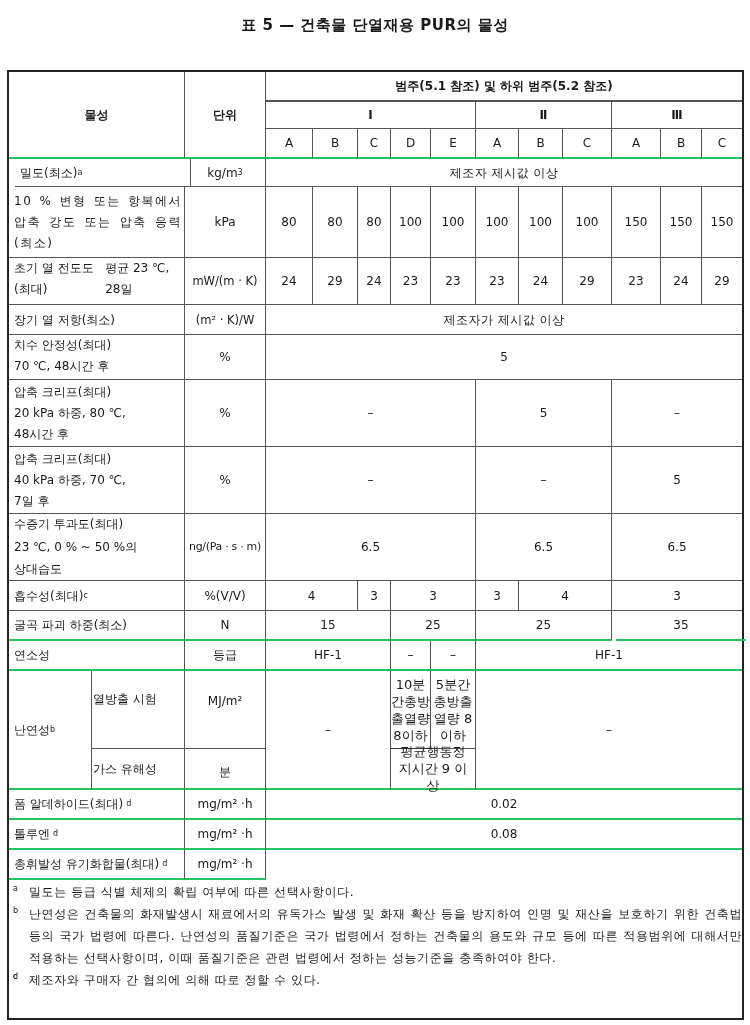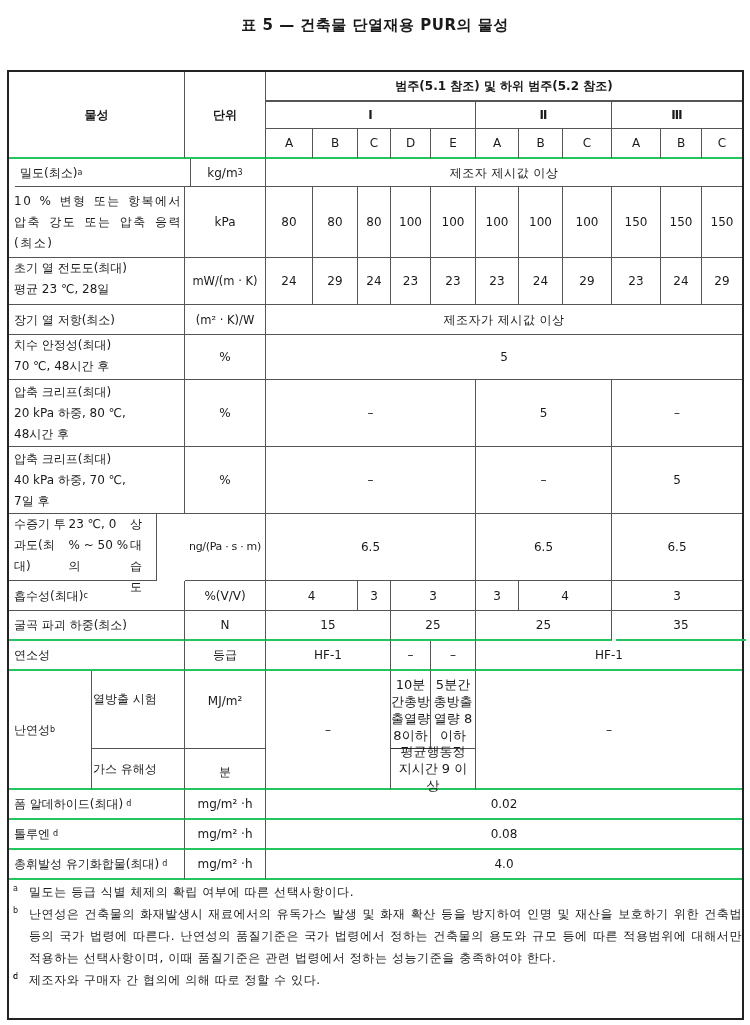--- a/index.html
+++ b/index.html
@@ -65,21 +65,21 @@
   <div class="c" style="left:349px;top:115px;width:33px;height:71px;">80</div>
   <div class="c" style="left:382px;top:115px;width:40px;height:71px;">100</div>
   <div class="c" style="left:422px;top:115px;width:45px;height:71px;">100</div>
   <div class="c" style="left:467px;top:115px;width:43px;height:71px;">100</div>
   <div class="c" style="left:510px;top:115px;width:44px;height:71px;">100</div>
   <div class="c" style="left:554px;top:115px;width:49px;height:71px;">100</div>
   <div class="c" style="left:603px;top:115px;width:49px;height:71px;">150</div>
   <div class="c" style="left:652px;top:115px;width:41px;height:71px;">150</div>
   <div class="c nor" style="left:693px;top:115px;width:40px;height:71px;">150</div>
 
-  <div class="c l" style="left:0;top:186px;width:176px;height:47px;flex-direction:column;align-items:flex-start;line-height:21px;">
+  <div class="c l" style="left:0;top:186px;width:176px;height:47px;flex-direction:row;align-items:flex-start;line-height:21px;">
     <span>초기 열 전도도(최대)</span>
     <span>평균 23 ℃, 28일</span>
   </div>
   <div class="c" style="left:176px;top:186px;width:81px;height:47px;font-size:11.5px;">mW/(m · K)</div>
   <div class="c" style="left:257px;top:186px;width:47px;height:47px;">24</div>
   <div class="c" style="left:304px;top:186px;width:45px;height:47px;">29</div>
   <div class="c" style="left:349px;top:186px;width:33px;height:47px;">24</div>
   <div class="c" style="left:382px;top:186px;width:40px;height:47px;">23</div>
   <div class="c" style="left:422px;top:186px;width:45px;height:47px;">23</div>
   <div class="c" style="left:467px;top:186px;width:43px;height:47px;">23</div>
@@ -113,21 +113,21 @@
   <div class="c l" style="left:0;top:375px;width:176px;height:67px;flex-direction:column;align-items:flex-start;justify-content:center;line-height:21px;">
     <span>압축 크리프(최대)</span>
     <span>40 kPa 하중, 70 ℃,</span>
     <span>7일 후</span>
   </div>
   <div class="c" style="left:176px;top:375px;width:81px;height:67px;">%</div>
   <div class="c" style="left:257px;top:375px;width:210px;height:67px;">–</div>
   <div class="c" style="left:467px;top:375px;width:136px;height:67px;">–</div>
   <div class="c nor" style="left:603px;top:375px;width:130px;height:67px;">5</div>
 
-  <div class="c l" style="left:0;top:442px;width:148px;height:67px;flex-direction:row;align-items:flex-start;justify-content:space-between;line-height:21px;">
+  <div class="c l" style="left:0;top:442px;width:176px;height:67px;flex-direction:column;align-items:flex-start;justify-content:space-between;line-height:21px;">
     <span>수증기 투과도(최대)</span>
     <span>23 ℃, 0 % ~ 50 %의</span>
     <span>상대습도</span>
   </div>
   <div class="c" style="left:176px;top:442px;width:81px;height:67px;font-size:11px;letter-spacing:-0.3px;">ng/(Pa · s · m)</div>
   <div class="c" style="left:257px;top:442px;width:210px;height:67px;">6.5</div>
   <div class="c" style="left:467px;top:442px;width:136px;height:67px;">6.5</div>
   <div class="c nor" style="left:603px;top:442px;width:130px;height:67px;">6.5</div>
 
   <div class="c l" style="left:0;top:509px;width:176px;height:30px;">
@@ -182,21 +182,20 @@
       <sup style="margin-left:3px;">d</sup>
   </div>
   <div class="c thick-b" style="left:176px;top:748px;width:81px;height:30px;">mg/m² ·h</div>
   <div class="c thick-b nor" style="left:257px;top:748px;width:476px;height:30px;">0.08</div>
 
   <div class="c l thick-b" style="left:0;top:778px;width:176px;height:30px;">
     <span>총휘발성 유기화합물(최대)</span>
       <sup style="margin-left:3px;">d</sup>
   </div>
   <div class="c thick-b" style="left:176px;top:778px;width:81px;height:30px;">mg/m² ·h</div>
-  <div class="c thick-b nor" style="left:257px;top:778px;width:476px;height:30px;">4.0</div>
 
   <div class="notes">
     <div class="note">
       <span class="m">a</span>
       <span class="t">밀도는 등급 식별 체제의 확립 여부에 따른 선택사항이다.</span>
     </div>
     <div class="note" style="text-align:justify;">
       <span class="m">b</span>
       <span class="t">난연성은 건축물의 화재발생시 재료에서의 유독가스 발생 및 화재 확산 등을 방지하여 인명 및 재산을 보호하기 위한 건축법 등의 국가 법령에 따른다. 난연성의 품질기준은 국가 법령에서 정하는 건축물의 용도와 규모 등에 따른 적용범위에 대해서만 적용하는 선택사항이며, 이때 품질기준은 관련 법령에서 정하는 성능기준을 충족하여야 한다.</span>
     </div>

